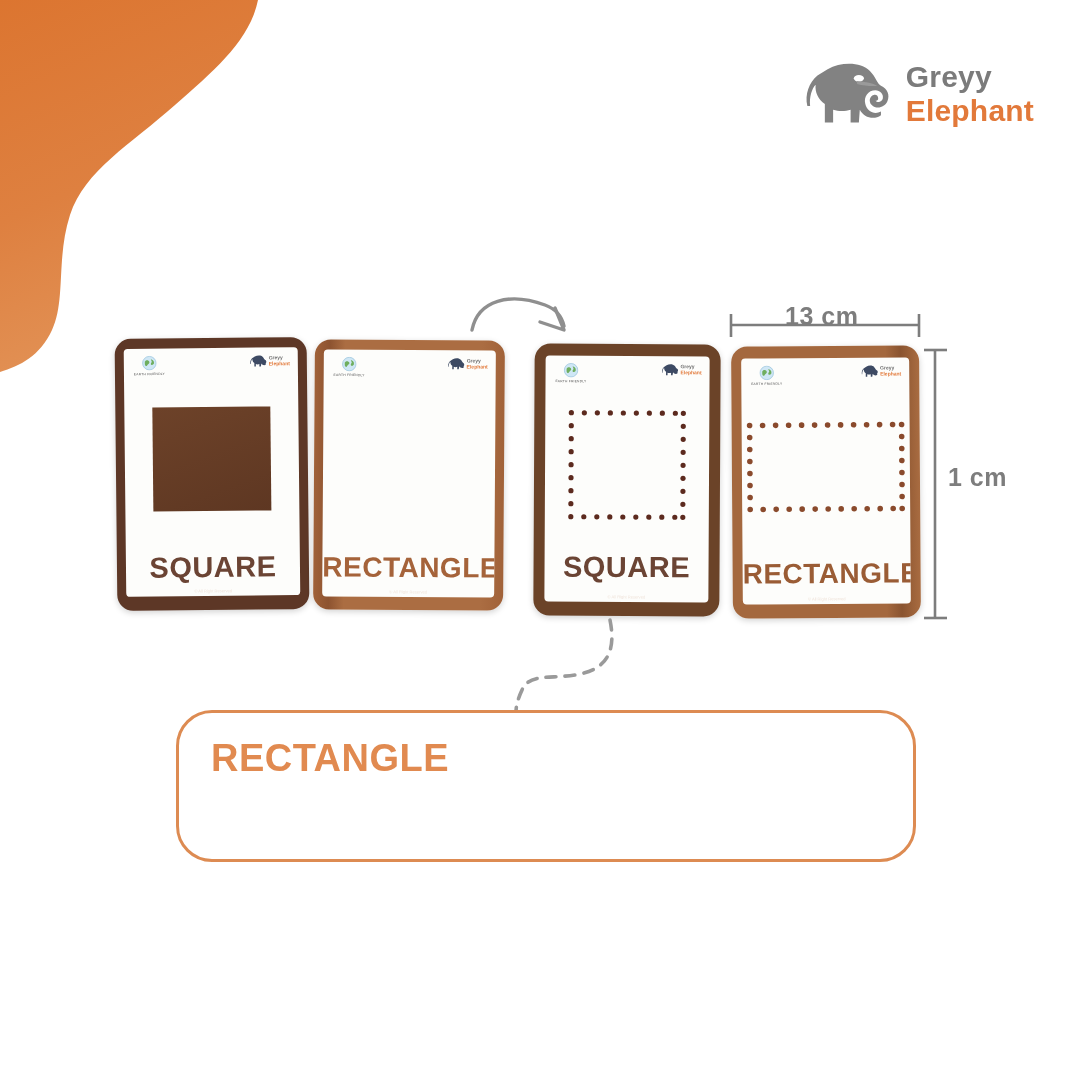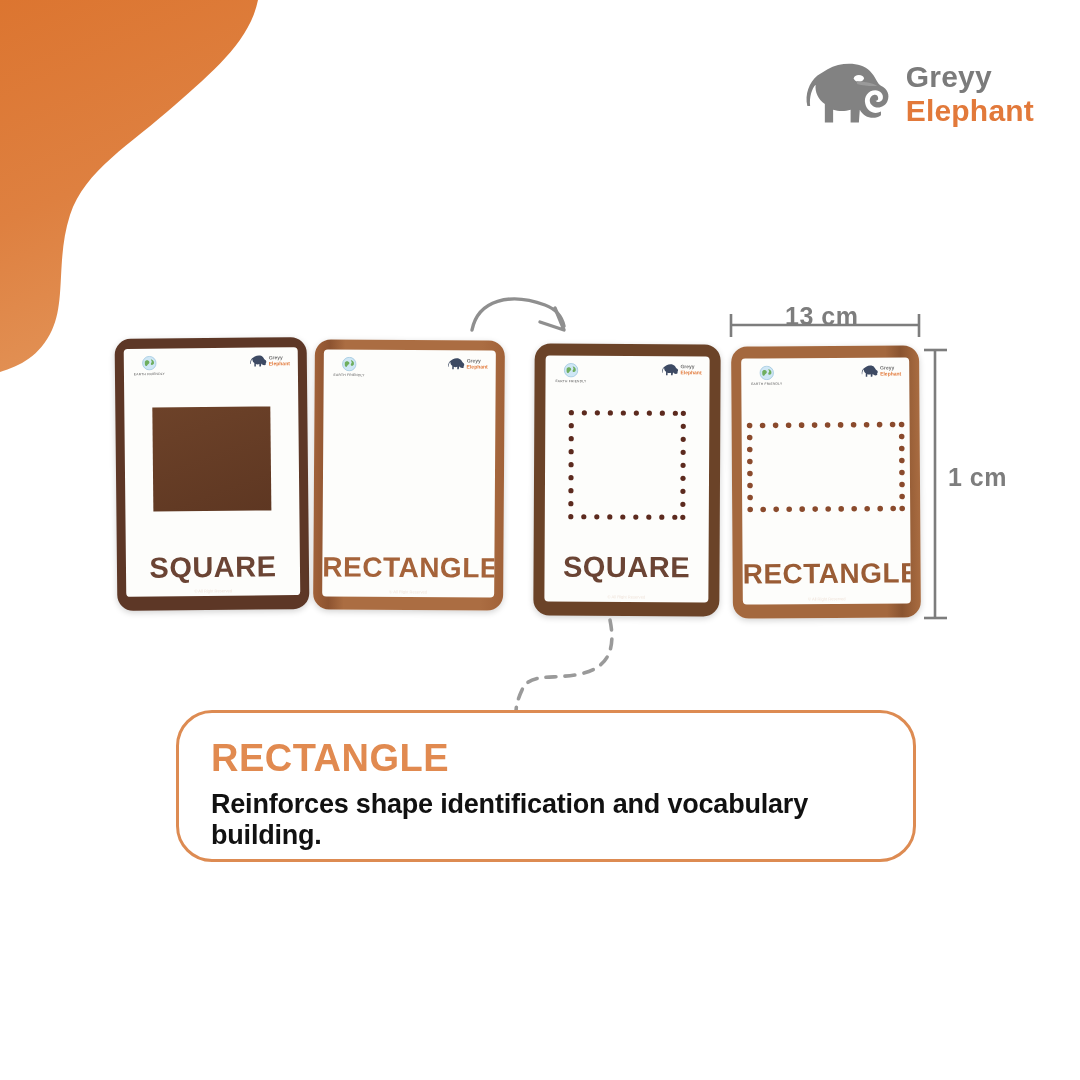--- a/index.html
+++ b/index.html
@@ -346,16 +346,15 @@
     <line x1="919" y1="314" x2="919" y2="337" stroke="#7d7d7d" stroke-width="2.6"></line>
     <line x1="935" y1="350" x2="935" y2="618" stroke="#7d7d7d" stroke-width="2.6"></line>
     <line x1="924" y1="350" x2="947" y2="350" stroke="#7d7d7d" stroke-width="2.6"></line>
     <line x1="924" y1="618" x2="947" y2="618" stroke="#7d7d7d" stroke-width="2.6"></line>
   </svg>
   <div class="dim-label dim-w">13 cm</div>
   <div class="dim-label dim-h">1 cm</div>
 
   <div class="caption">
     <div class="caption-title">RECTANGLE</div>
-    <div class="caption-sub">Reinforces shape identification and vocabulary building.</div>
   </div>
 
 </div>
 
 </body></html>

